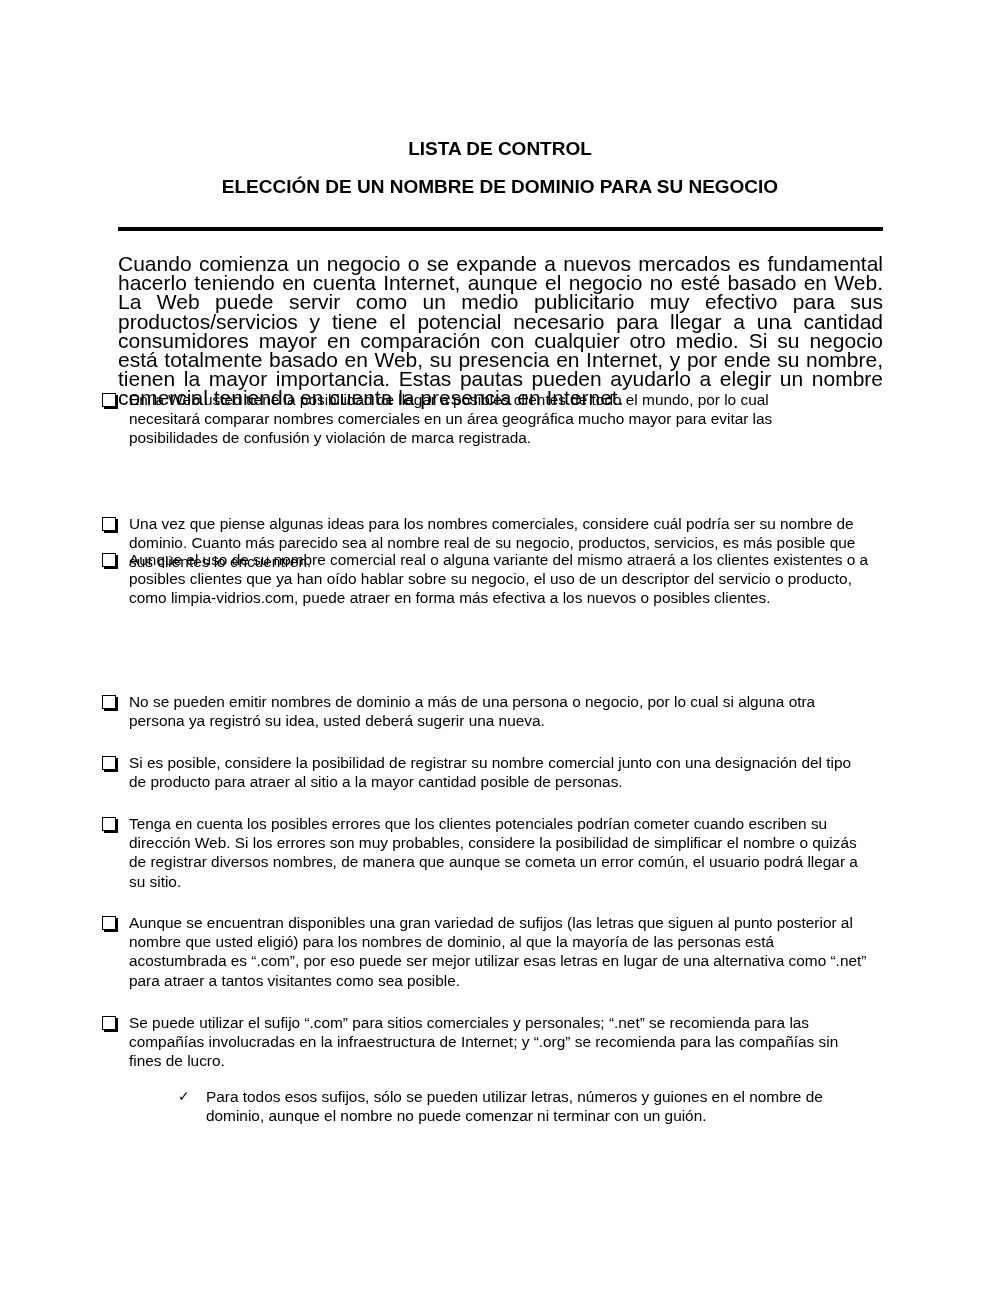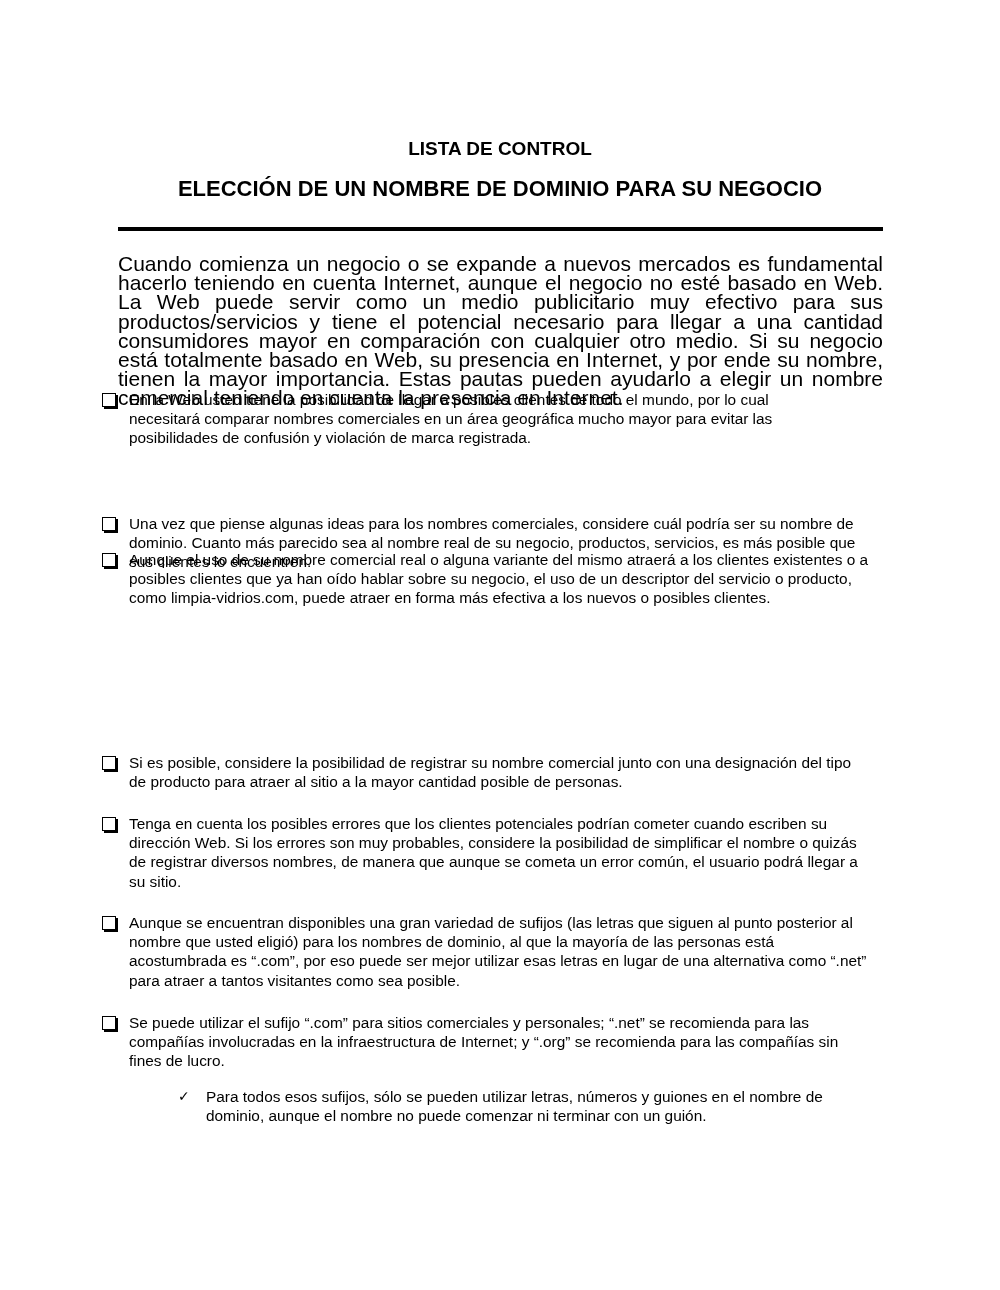--- a/index.html
+++ b/index.html
@@ -1,19 +1,19 @@
 <!DOCTYPE html>
 <html><head>
   <meta charset="utf-8">
   <style>
     html, body { margin: 0; padding: 0; background: #ffffff; }
     body { width: 1000px; height: 1290px; position: relative; font-family: "Liberation Sans", sans-serif; color: #000; }
     .page { position: absolute; left: 0; top: 0; width: 1000px; height: 1290px; }
     .title1 { position: absolute; left: 0; width: 1000px; top: 130px; text-align: center; font-weight: bold; font-size: 19px; margin-top: 8px; }
-    .title2 { position: absolute; left: 0; width: 1000px; top: 176px; text-align: center; font-weight: bold; font-size: 22px; }
+    .title2 { position: absolute; left: 0; width: 1000px; top: 176px; text-align: center; font-weight: bold; font-size: 19px; }
     .rule { position: absolute; left: 118px; width: 765px; top: 227px; height: 4px; background: #000; }
     .intro { position: absolute; left: 118px; width: 765px; top: 254px; font-size: 21px; line-height: 19.2px; text-align: justify; }
     .item { position: absolute; left: 102px; width: 765px; font-size: 15.4px; line-height: 19.2px; }
     .item .box { position: absolute; left: 0; top: 3px; width: 12px; height: 12px; border: 1.6px solid #000; box-shadow: 2px 2px 0 #000; background: #fff; }
     .item .txt { display: block; padding-left: 27px; }
     .sub { position: absolute; left: 178px; width: 700px; font-size: 15.4px; line-height: 19.2px; }
     .sub .check { position: absolute; left: 0; top: 0; font-family: "DejaVu Sans", sans-serif; font-size: 14px; }
     .sub .txt { display: block; padding-left: 28px; }
   </style>
 </head>
@@ -35,20 +35,24 @@
     <span class="box"></span>
     <span class="txt">Una vez que piense algunas ideas para los nombres comerciales, considere cuál podría ser su nombre de dominio. Cuanto más parecido sea al nombre real de su negocio, productos, servicios, es más posible que sus clientes lo encuentren.</span>
   </div>
 
   <div class="item" style="top:550px; width:770px;">
     <span class="box"></span>
     <span class="txt">Aunque el uso de su nombre comercial real o alguna variante del mismo atraerá a los clientes existentes o a posibles clientes que ya han oído hablar sobre su negocio, el uso de un descriptor del servicio o producto, como limpia-vidrios.com, puede atraer en forma más efectiva a los nuevos o posibles clientes.</span>
   </div>
 
 
+  <div class="item" style="top:692px; width:770px;">
+    <span class="box"></span>
+    <span class="txt">No se pueden emitir nombres de dominio a más de una persona o negocio, por lo cual si alguna otra persona ya registró su idea, usted deberá sugerir una nueva.</span>
+  </div>
 
   <div class="item" style="top:753px; width:750px;">
     <span class="box"></span>
     <span class="txt">Si es posible, considere la posibilidad de registrar su nombre comercial junto con una designación del tipo de producto para atraer al sitio a la mayor cantidad posible de personas.</span>
   </div>
 
   <div class="item" style="top:814px; width:770px;">
     <span class="box"></span>
     <span class="txt">Tenga en cuenta los posibles errores que los clientes potenciales podrían cometer cuando escriben su dirección Web. Si los errores son muy probables, considere la posibilidad de simplificar el nombre o quizás de registrar diversos nombres, de manera que aunque se cometa un error común, el usuario podrá llegar a su sitio.</span>
   </div>

